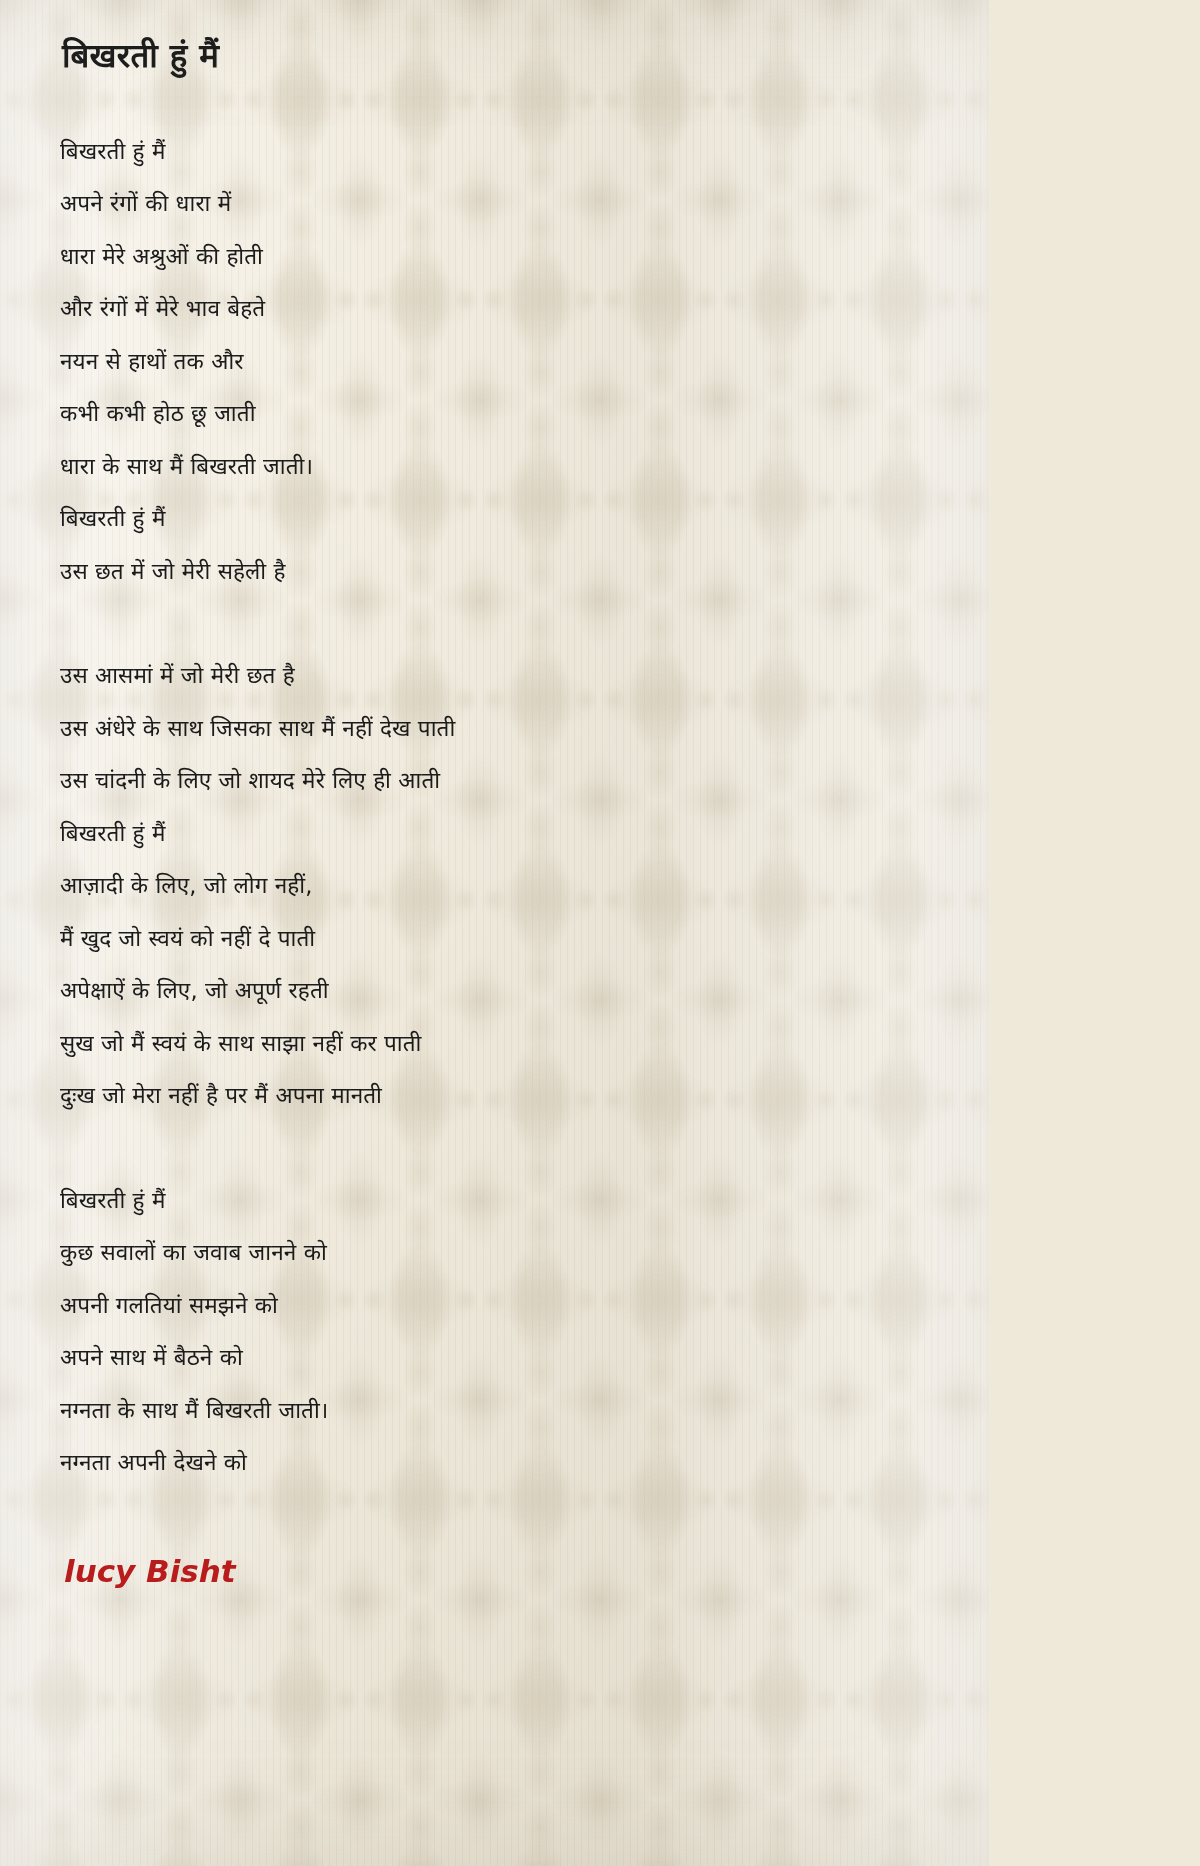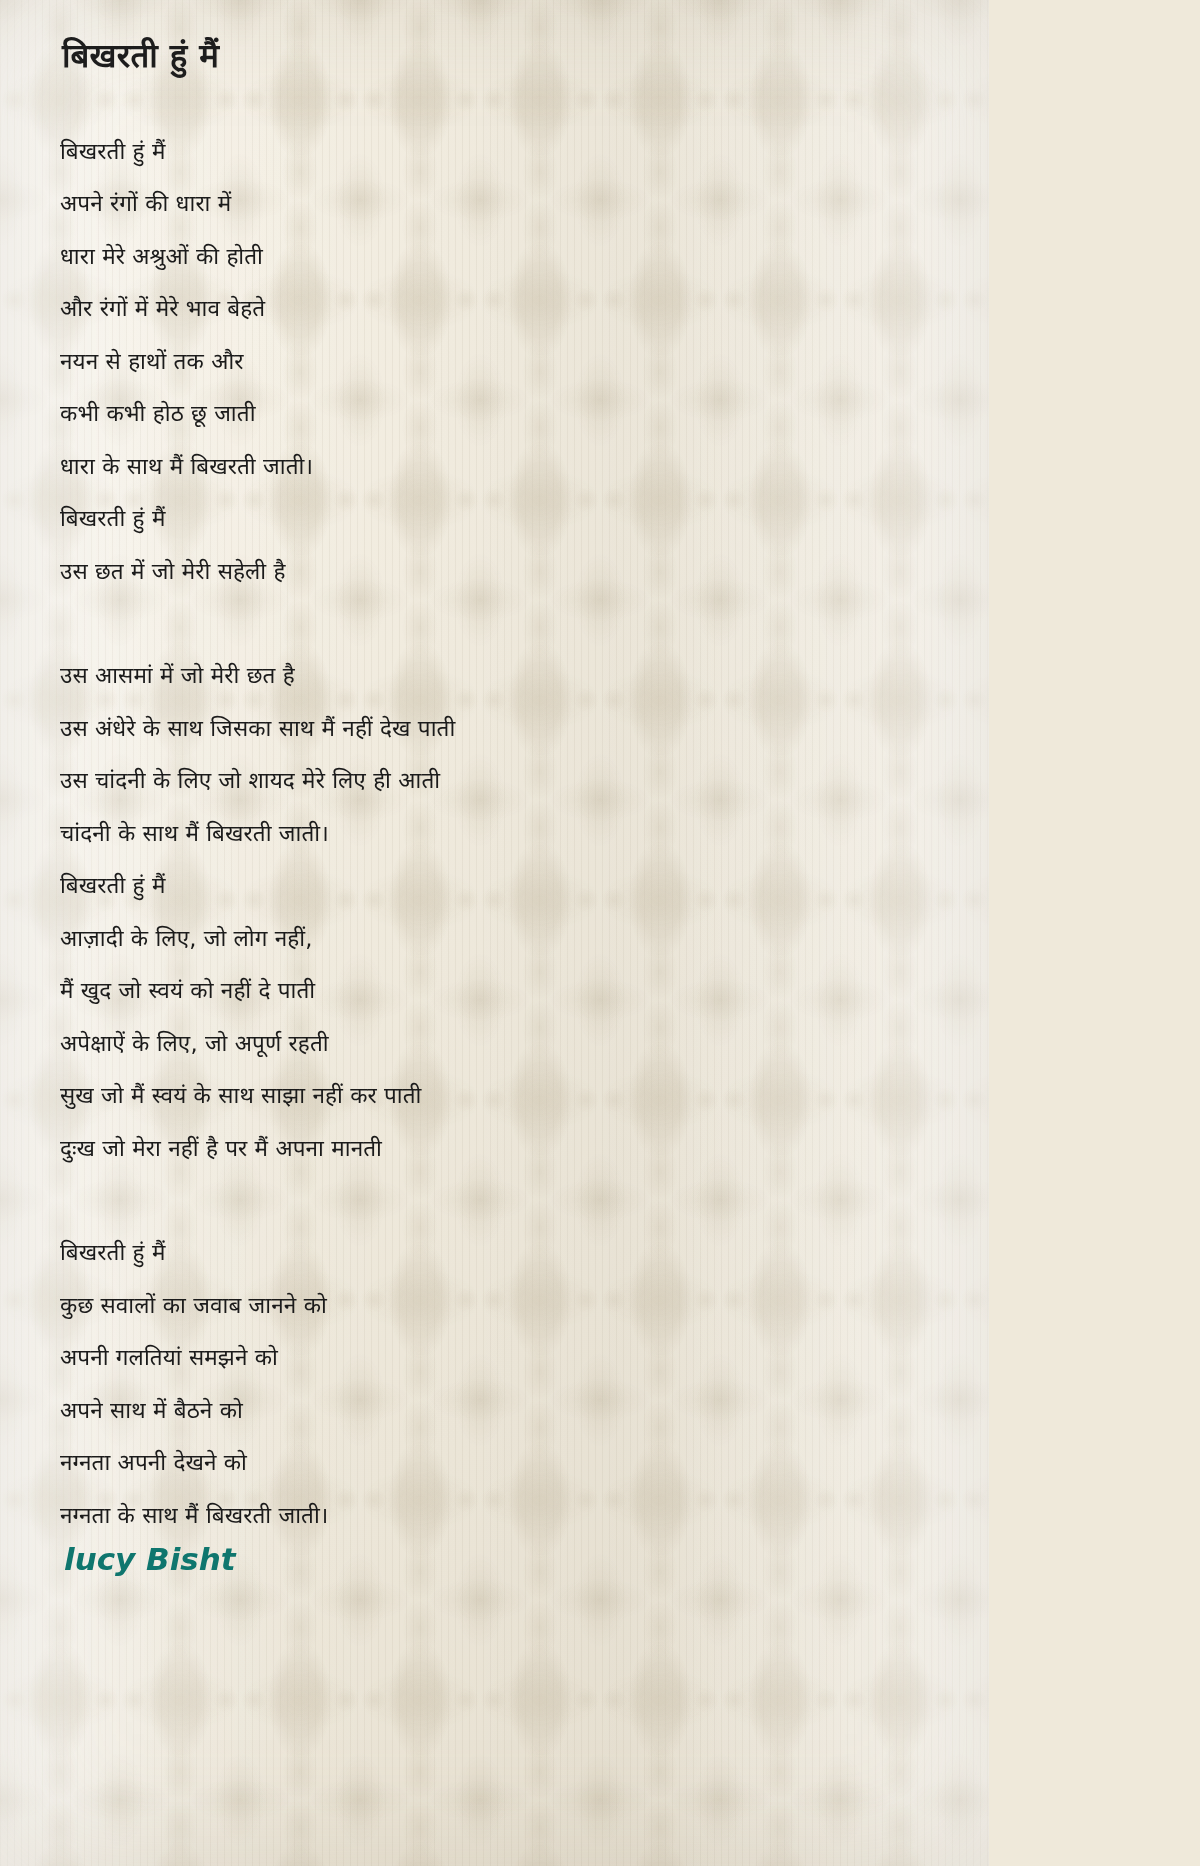--- a/index.html
+++ b/index.html
@@ -107,26 +107,27 @@
   }
   .poem-line {
     white-space: pre-wrap;
     min-height: 52px;
   }
   .poem-line.blank {
     height: 52px;
   }
 
   .author {
+    margin-top: 64px;
     margin-left: 4px;
     font-family: "DejaVu Sans", sans-serif;
     font-style: italic;
     font-weight: 700;
     font-size: 31px;
-    color: #0f766e;
+    color: #b91c1c;
   }
 </style>
 </head>
 <body>
 
 <div class="page">
 
   <div class="bg-layer bg-base"></div>
   <div class="bg-layer bg-stripes"></div>
   <div class="bg-layer bg-damask"></div>
@@ -144,32 +145,31 @@
         <div class="poem-line">और रंगों में मेरे भाव बेहते</div>
         <div class="poem-line">नयन से हाथों तक और</div>
         <div class="poem-line">कभी कभी होठ छू जाती</div>
         <div class="poem-line">धारा के साथ मैं बिखरती जाती।</div>
         <div class="poem-line">बिखरती हुं मैं</div>
         <div class="poem-line">उस छत में जो मेरी सहेली है</div>
         <div class="poem-line blank">&nbsp;</div>
         <div class="poem-line">उस आसमां में जो मेरी छत है</div>
         <div class="poem-line">उस अंधेरे के साथ जिसका साथ मैं नहीं देख पाती</div>
         <div class="poem-line">उस चांदनी के लिए जो शायद मेरे लिए ही आती</div>
-        <div class="poem-line">चांदनी के साथ मैं बिखरती जाती।</div>
         <div class="poem-line">बिखरती हुं मैं</div>
         <div class="poem-line">आज़ादी के लिए, जो लोग नहीं,</div>
         <div class="poem-line">मैं खुद जो स्वयं को नहीं दे पाती</div>
         <div class="poem-line">अपेक्षाऐं के लिए, जो अपूर्ण रहती</div>
         <div class="poem-line">सुख जो मैं स्वयं के साथ साझा नहीं कर पाती</div>
         <div class="poem-line">दुःख जो मेरा नहीं है पर मैं अपना मानती</div>
         <div class="poem-line blank">&nbsp;</div>
         <div class="poem-line">बिखरती हुं मैं</div>
         <div class="poem-line">कुछ सवालों का जवाब जानने को</div>
         <div class="poem-line">अपनी गलतियां समझने को</div>
         <div class="poem-line">अपने साथ में बैठने को</div>
+        <div class="poem-line">नग्नता के साथ मैं बिखरती जाती।</div>
         <div class="poem-line">नग्नता अपनी देखने को</div>
-        <div class="poem-line">नग्नता के साथ मैं बिखरती जाती।</div>
       </div>
 
     <div class="author">lucy Bisht</div>
   </div>
 
 </div>
 
 </body></html>

